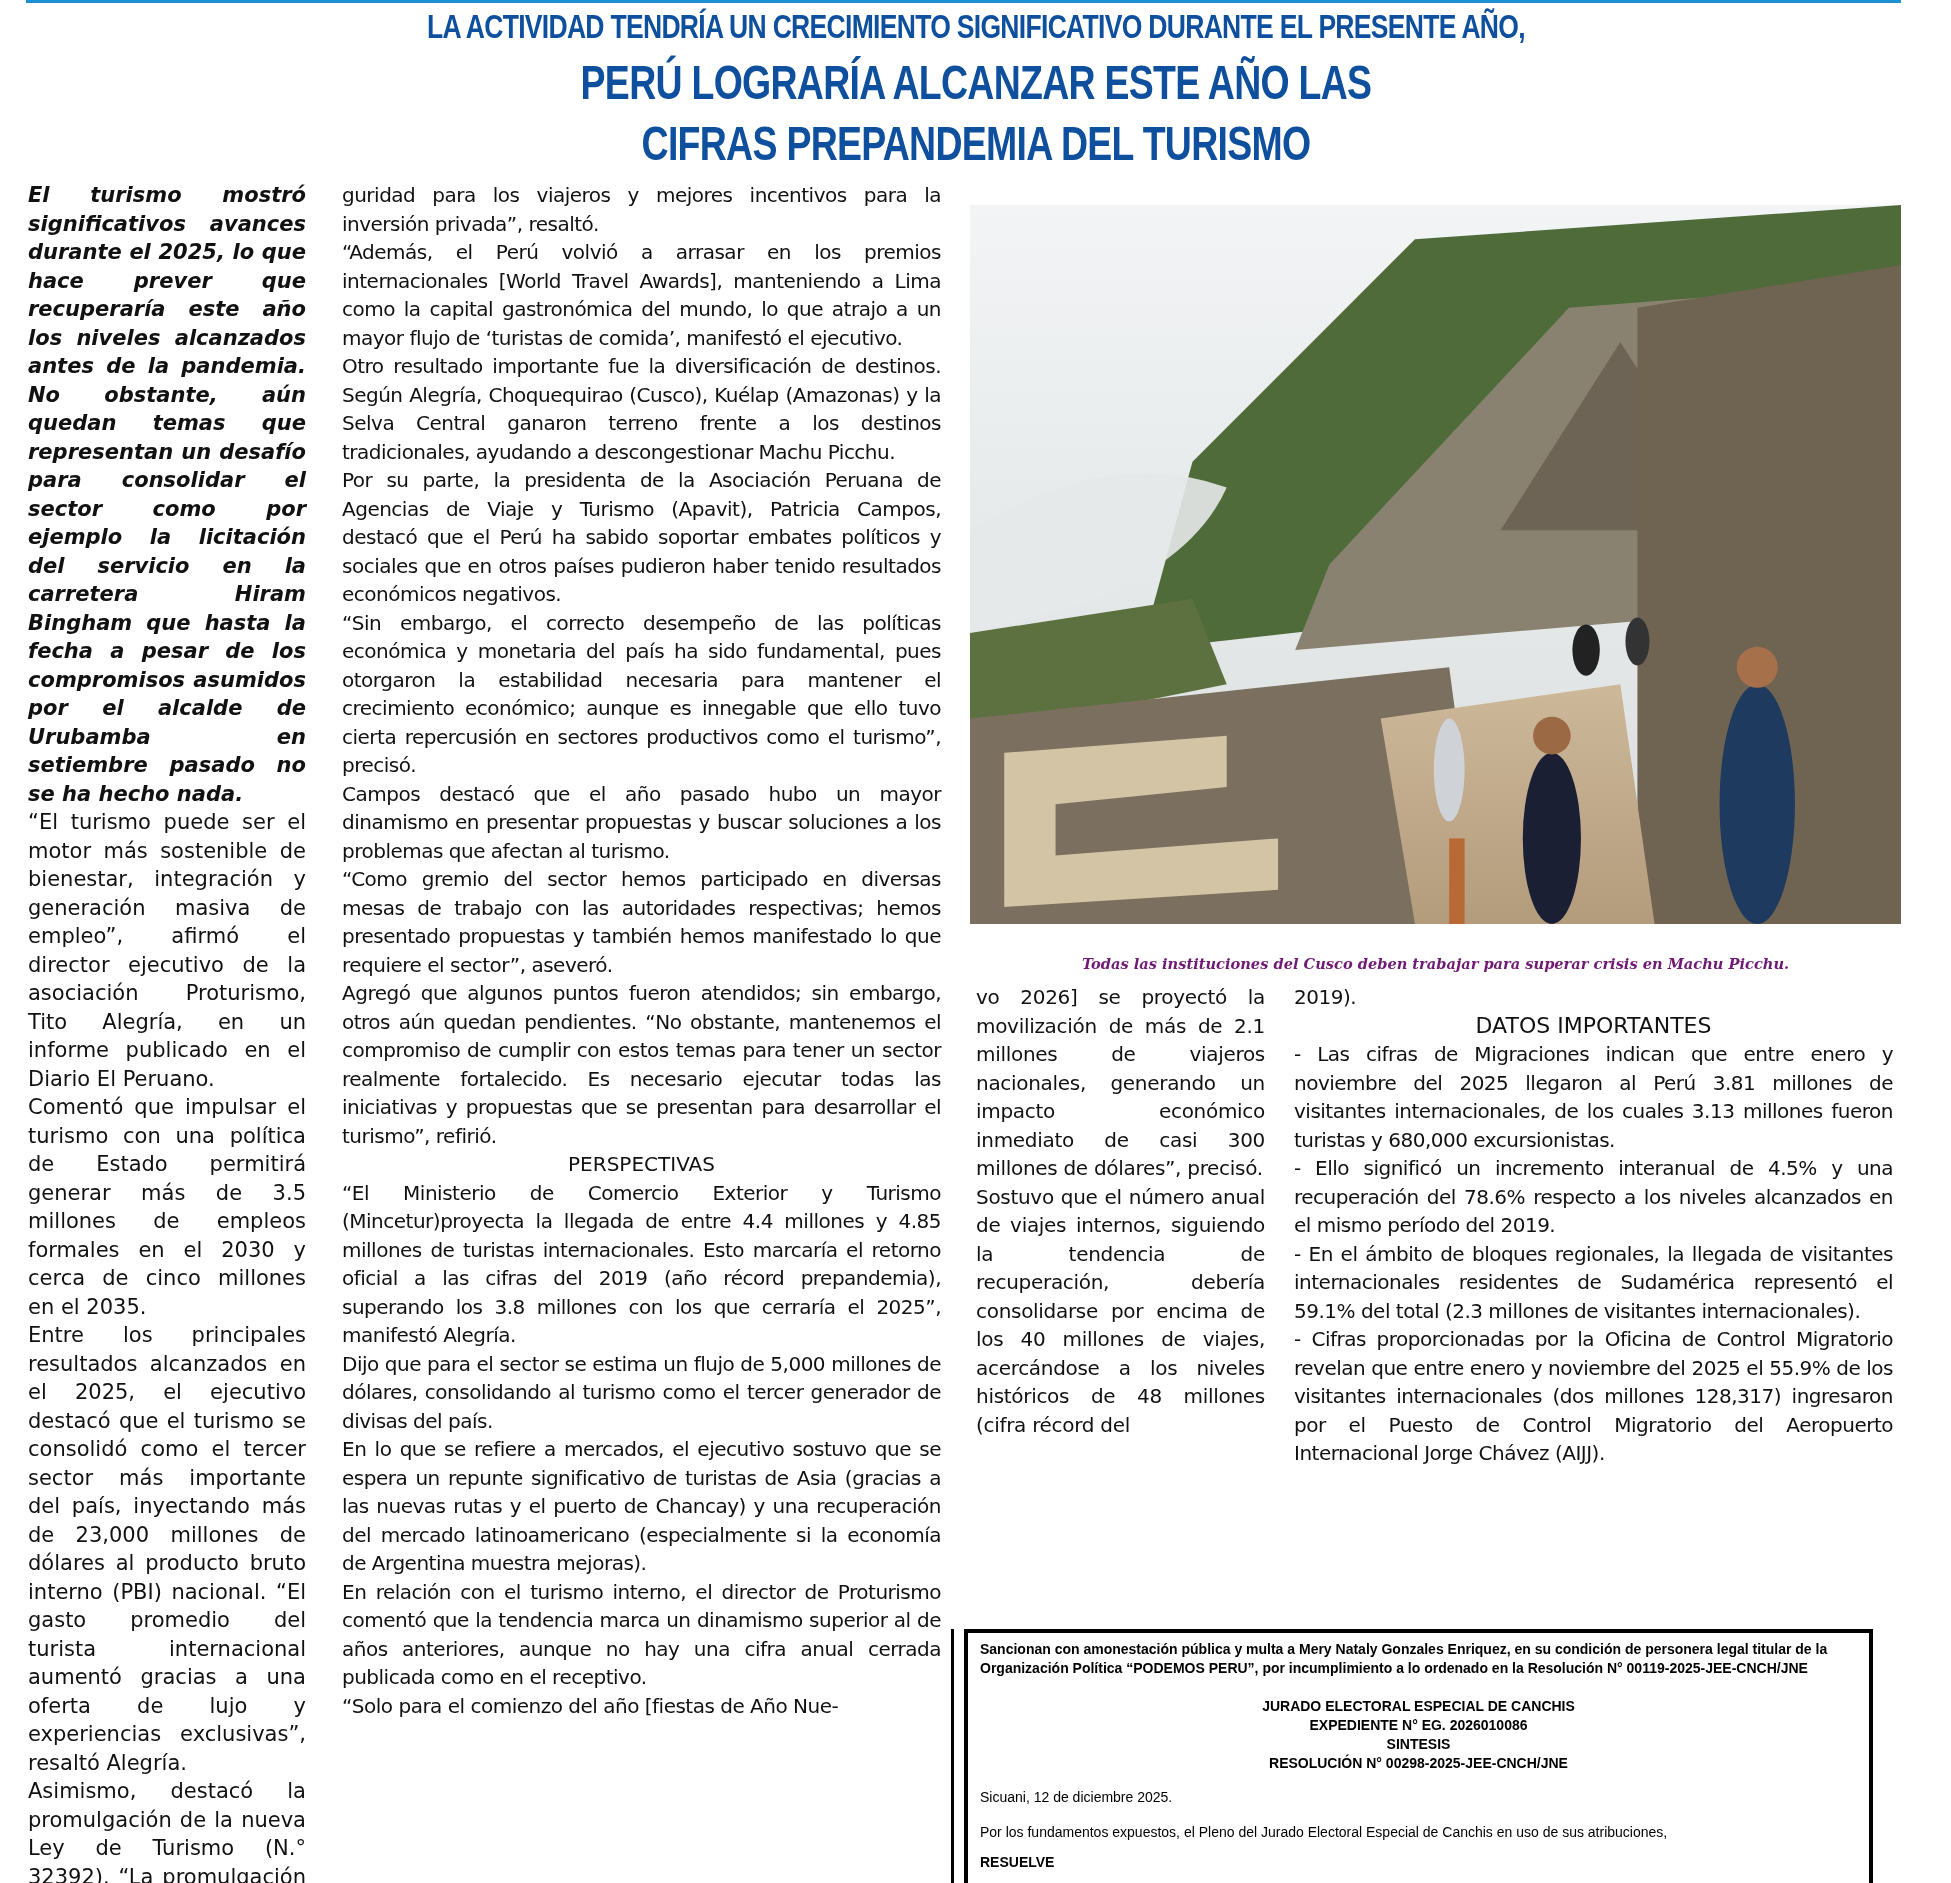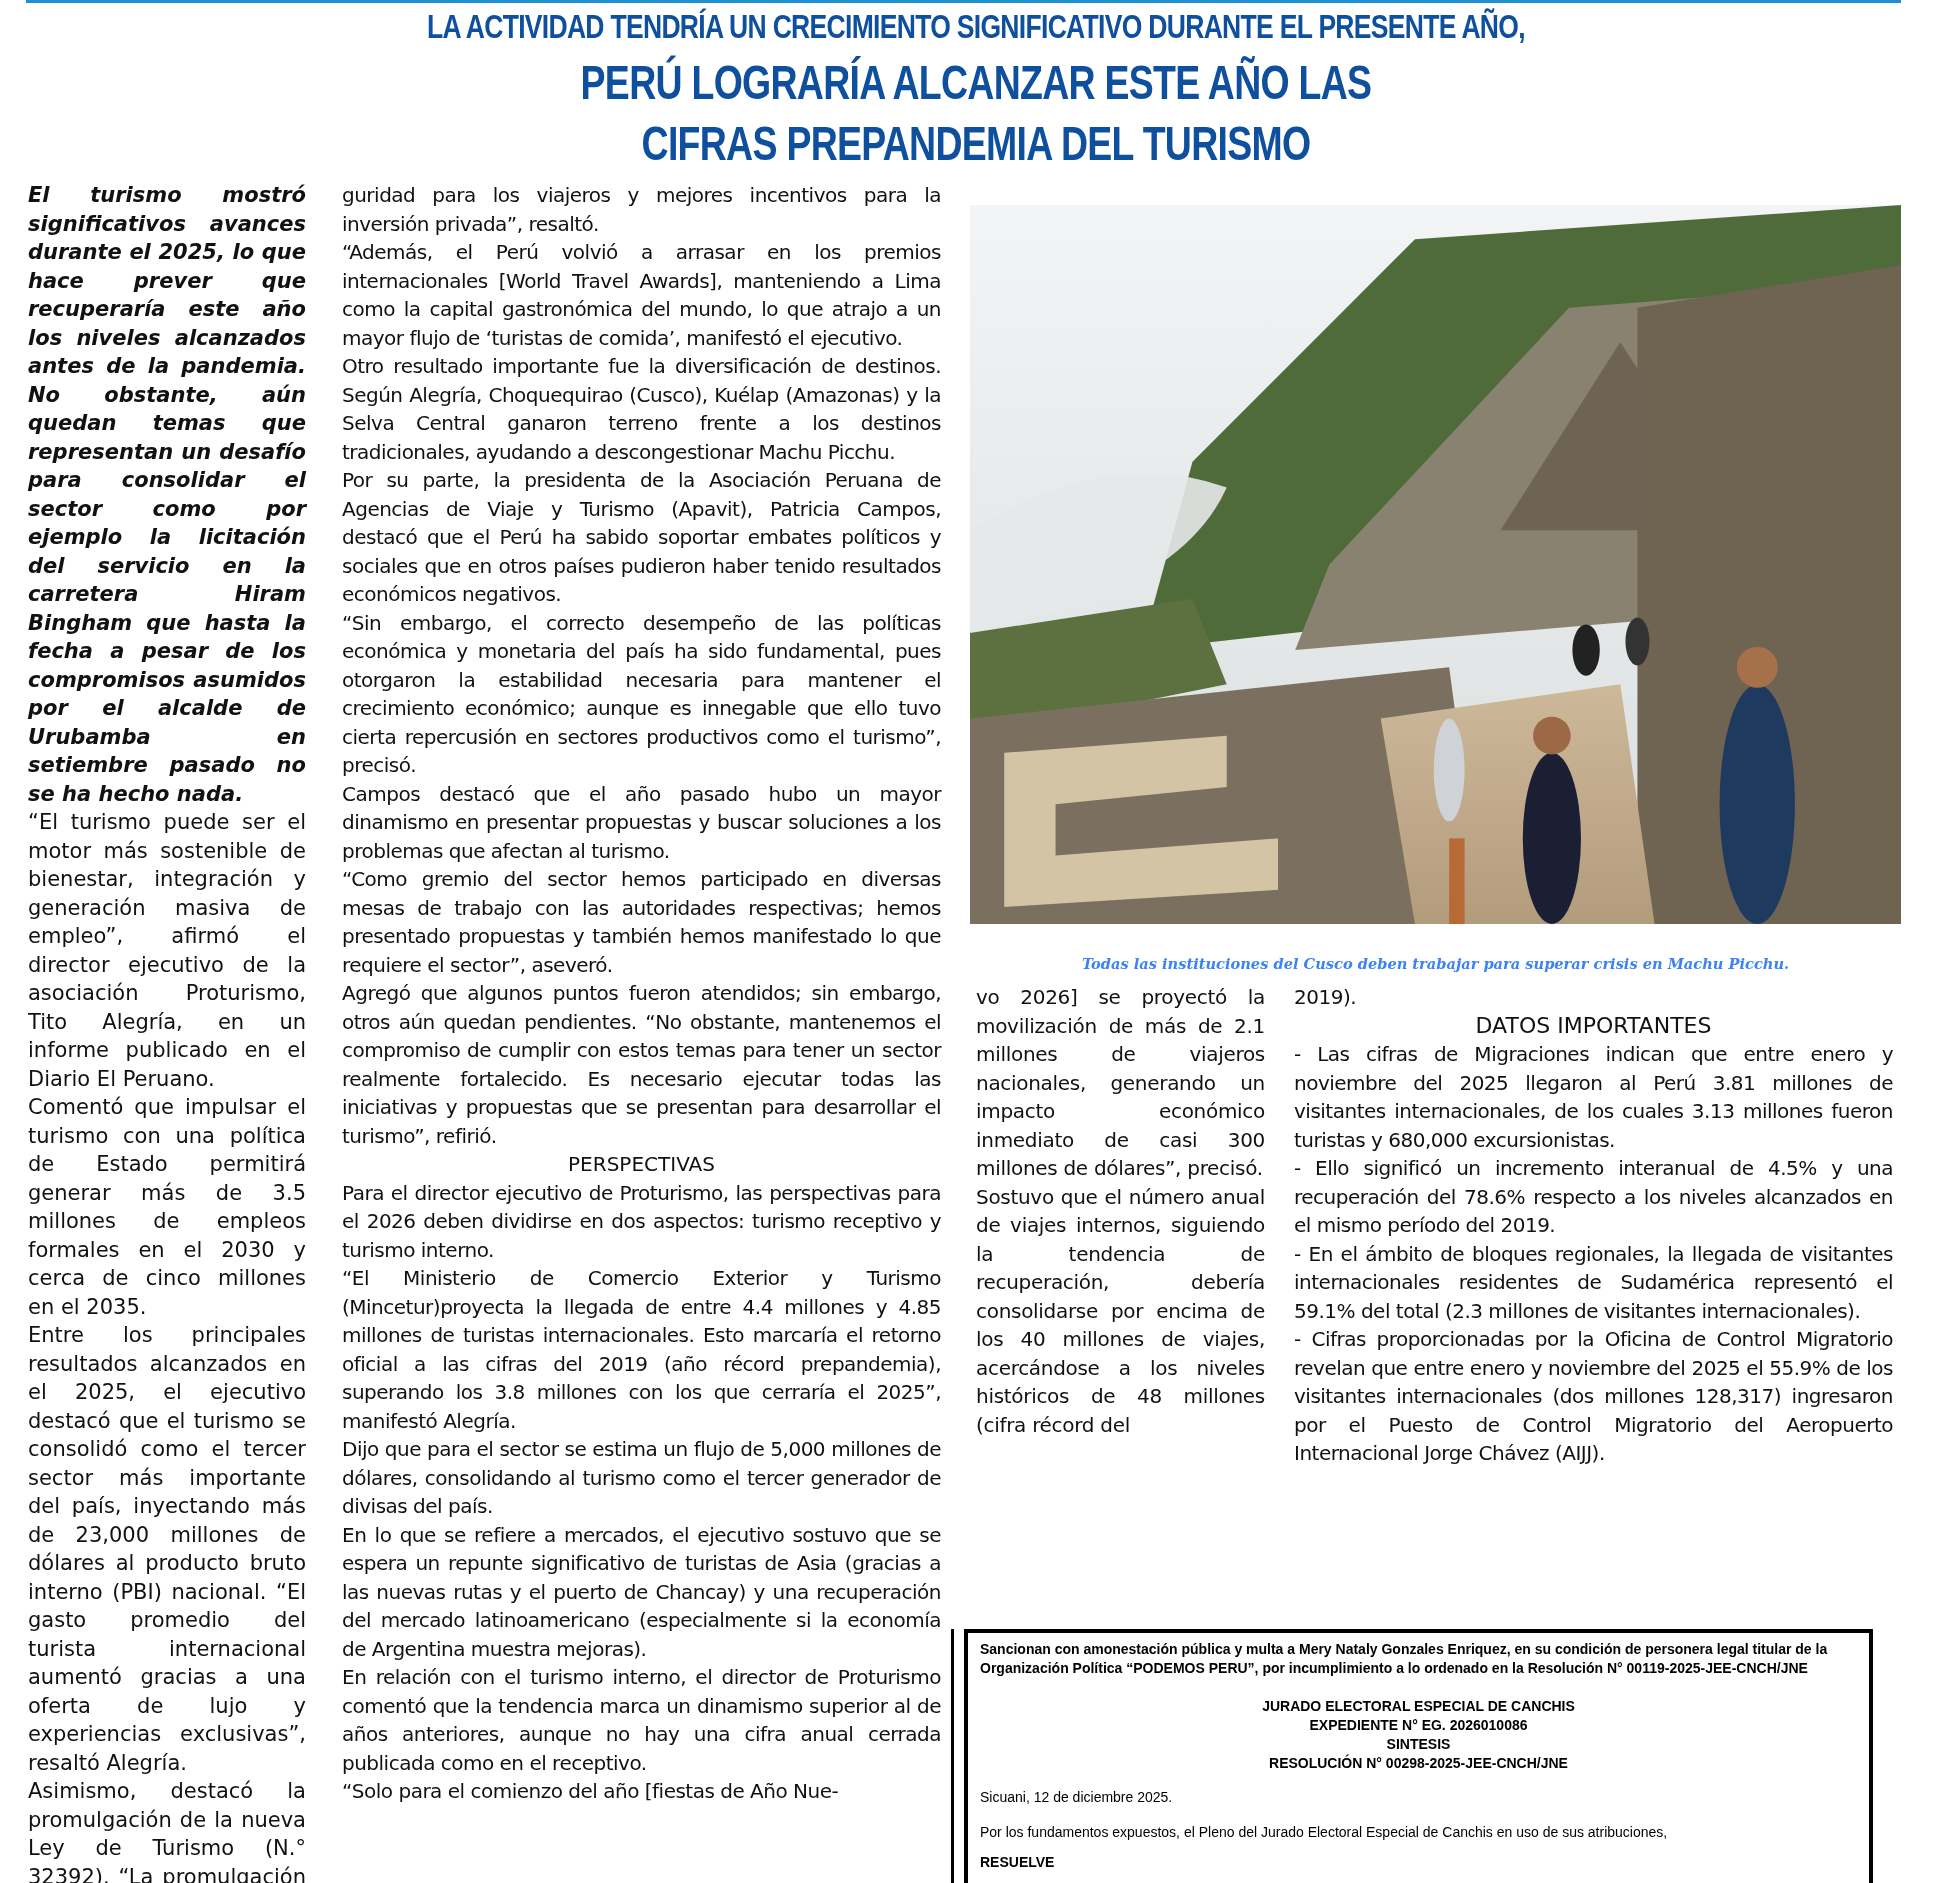--- a/index.html
+++ b/index.html
@@ -15,21 +15,21 @@
   .col1 { left: 28px; top: 181px; width: 278px; font-size: 21px; line-height: 28.5px; }
   .col1 .lead { font-style: italic; font-weight: bold; }
   .col2 { left: 342px; top: 181px; width: 599px; font-size: 20px; line-height: 28.5px; letter-spacing: -0.5px; }
   .col3 { left: 976px; top: 983px; width: 289px; font-size: 20px; line-height: 28.5px; letter-spacing: -0.3px; }
   .col4 { left: 1294px; top: 983px; width: 599px; font-size: 20px; line-height: 28.5px; letter-spacing: -0.5px; }
   .subhead { text-align: center; font-weight: normal; }
   .col2 .subhead { letter-spacing: 0; }
 
   .photo { position: absolute; left: 970px; top: 205px; width: 931px; height: 719px; overflow: hidden; }
   .photo svg { width: 100%; height: 100%; display: block; }
-  .caption { position: absolute; left: 970px; top: 955px; width: 931px; text-align: center; font-family: "DejaVu Serif", serif; font-style: italic; font-weight: bold; font-size: 14.6px; color: #3b82f6; }
+  .caption { position: absolute; left: 970px; top: 955px; width: 931px; text-align: center; font-family: "DejaVu Serif", serif; font-style: italic; font-weight: bold; font-size: 14.6px; color: #701a75; }
 
   .notice-outer { position: absolute; left: 951px; top: 1629px; width: 3.4px; height: 257px; background: #000; }
   .notice { position: absolute; left: 964px; top: 1629px; width: 909px; height: 274px; border: 4.3px solid #000; border-bottom: none; box-sizing: border-box; padding: 6.8px 12px 0 12px; font-family: "Liberation Sans", sans-serif; font-size: 14px; color: #000; }
   .notice .summary { font-weight: bold; line-height: 19px; }
   .notice .center { text-align: center; font-weight: bold; line-height: 19px; }
   .notice .org { margin-top: 19px; }
   .notice .plain { font-weight: normal; margin-top: 15.4px; line-height: 19px; }
   .notice .resuelve { font-weight: bold; margin-top: 12px; }
 </style>
 </head>
@@ -52,21 +52,20 @@
 <div class="col col2">
   <p>guridad para los viajeros y mejores incentivos para la inversión privada”, resaltó.</p>
   <p>“Además, el Perú volvió a arrasar en los premios internacionales [World Travel Awards], manteniendo a Lima como la capital gastronómica del mundo, lo que atrajo a un mayor flujo de ‘turistas de comida’, manifestó el ejecutivo.</p>
   <p>Otro resultado importante fue la diversificación de destinos. Según Alegría, Choquequirao (Cusco), Kuélap (Amazonas) y la Selva Central ganaron terreno frente a los destinos tradicionales, ayudando a descongestionar Machu Picchu.</p>
   <p>Por su parte, la presidenta de la Asociación Peruana de Agencias de Viaje y Turismo (Apavit), Patricia Campos, destacó que el Perú ha sabido soportar embates políticos y sociales que en otros países pudieron haber tenido resultados económicos negativos.</p>
   <p>“Sin embargo, el correcto desempeño de las políticas económica y monetaria del país ha sido fundamental, pues otorgaron la estabilidad necesaria para mantener el crecimiento económico; aunque es innegable que ello tuvo cierta repercusión en sectores productivos como el turismo”, precisó.</p>
   <p>Campos destacó que el año pasado hubo un mayor dinamismo en presentar propuestas y buscar soluciones a los problemas que afectan al turismo.</p>
   <p>“Como gremio del sector hemos participado en diversas mesas de trabajo con las autoridades respectivas; hemos presentado propuestas y también hemos manifestado lo que requiere el sector”, aseveró.</p>
   <p>Agregó que algunos puntos fueron atendidos; sin embargo, otros aún quedan pendientes. “No obstante, mantenemos el compromiso de cumplir con estos temas para tener un sector realmente fortalecido. Es necesario ejecutar todas las iniciativas y propuestas que se presentan para desarrollar el turismo”, refirió.</p>
   <p class="subhead">PERSPECTIVAS</p>
-  <p>Para el director ejecutivo de Proturismo, las perspectivas para el 2026 deben dividirse en dos aspectos: turismo receptivo y turismo interno.</p>
   <p>“El Ministerio de Comercio Exterior y Turismo (Mincetur)proyecta la llegada de entre 4.4 millones y 4.85 millones de turistas internacionales. Esto marcaría el retorno oficial a las cifras del 2019 (año récord prepandemia), superando los 3.8 millones con los que cerraría el 2025”, manifestó Alegría.</p>
   <p>Dijo que para el sector se estima un flujo de 5,000 millones de dólares, consolidando al turismo como el tercer generador de divisas del país.</p>
   <p>En lo que se refiere a mercados, el ejecutivo sostuvo que se espera un repunte significativo de turistas de Asia (gracias a las nuevas rutas y el puerto de Chancay) y una recuperación del mercado latinoamericano (especialmente si la economía de Argentina muestra mejoras).</p>
   <p>En relación con el turismo interno, el director de Proturismo comentó que la tendencia marca un dinamismo superior al de años anteriores, aunque no hay una cifra anual cerrada publicada como en el receptivo.</p>
   <p>“Solo para el comienzo del año [fiestas de Año Nue-</p>
 </div>
 
 <div class="photo" role="img" aria-label="Turistas recorriendo las ruinas de Machu Picchu entre la neblina">
   <svg viewBox="0 0 1088 840" preserveAspectRatio="none">
     <defs>

